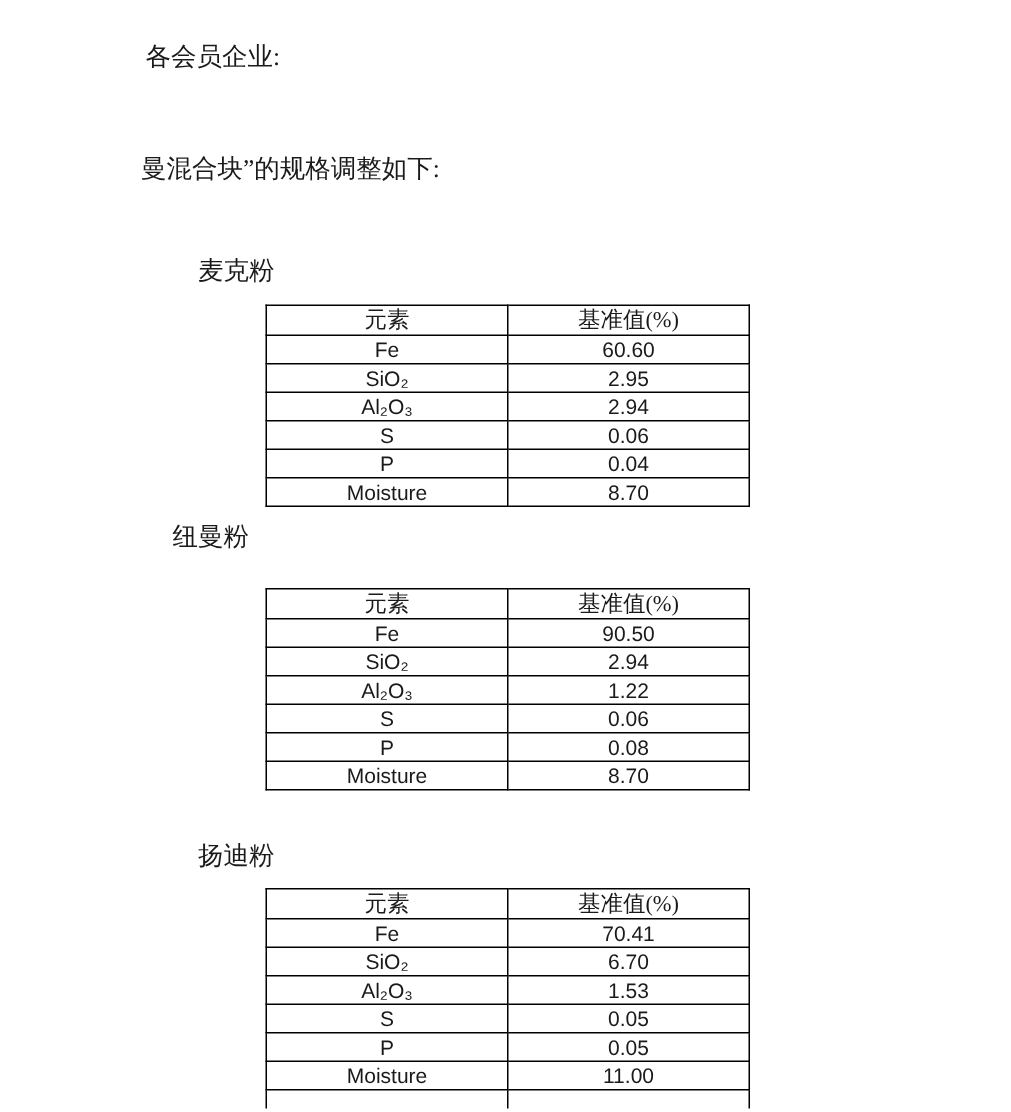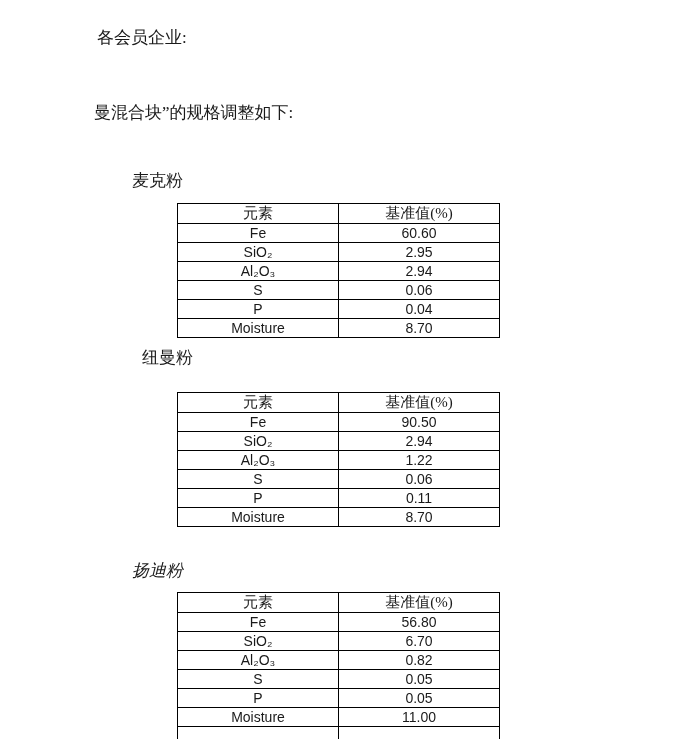--- a/index.html
+++ b/index.html
@@ -29,22 +29,22 @@
 
   .section-title {
     position: absolute;
     font-size: 17px;
     line-height: 24px;
     white-space: nowrap;
     color: #1a1a1a;
     text-align: center;
   }
   .title-1 { left: 132px; top: 169px; }
-  .title-2 { left: 142px; top: 346px; }
-  .title-3 { left: 132px; top: 559px; font-style: italic; }
+  .title-2 { left: 115px; top: 346px; }
+  .title-3 { left: 132px; top: 559px; }
 
   table.spec-table {
     position: absolute;
     left: 177px;
     width: 323px;
     border-collapse: collapse;
     table-layout: fixed;
   }
   .table-1 { top: 203px; }
   .table-2 { top: 392px; }
@@ -137,48 +137,48 @@
     <tr>
       <td>Al₂O₃</td>
       <td>1.22</td>
     </tr>
     <tr>
       <td>S</td>
       <td>0.06</td>
     </tr>
     <tr>
       <td>P</td>
-      <td>0.11</td>
+      <td>0.08</td>
     </tr>
     <tr>
       <td>Moisture</td>
       <td>8.70</td>
     </tr>
   </tbody>
     </table>
 
   <div class="section-title title-3">扬迪粉</div>
 
   <table class="spec-table table-3">
     <tbody>
         <tr>
       <th>元素</th>
       <th>基准值(%)</th>
     </tr>
     <tr>
       <td>Fe</td>
-      <td>56.80</td>
+      <td>70.41</td>
     </tr>
     <tr>
       <td>SiO₂</td>
       <td>6.70</td>
     </tr>
     <tr>
       <td>Al₂O₃</td>
-      <td>0.82</td>
+      <td>1.53</td>
     </tr>
     <tr>
       <td>S</td>
       <td>0.05</td>
     </tr>
     <tr>
       <td>P</td>
       <td>0.05</td>
     </tr>
     <tr>

